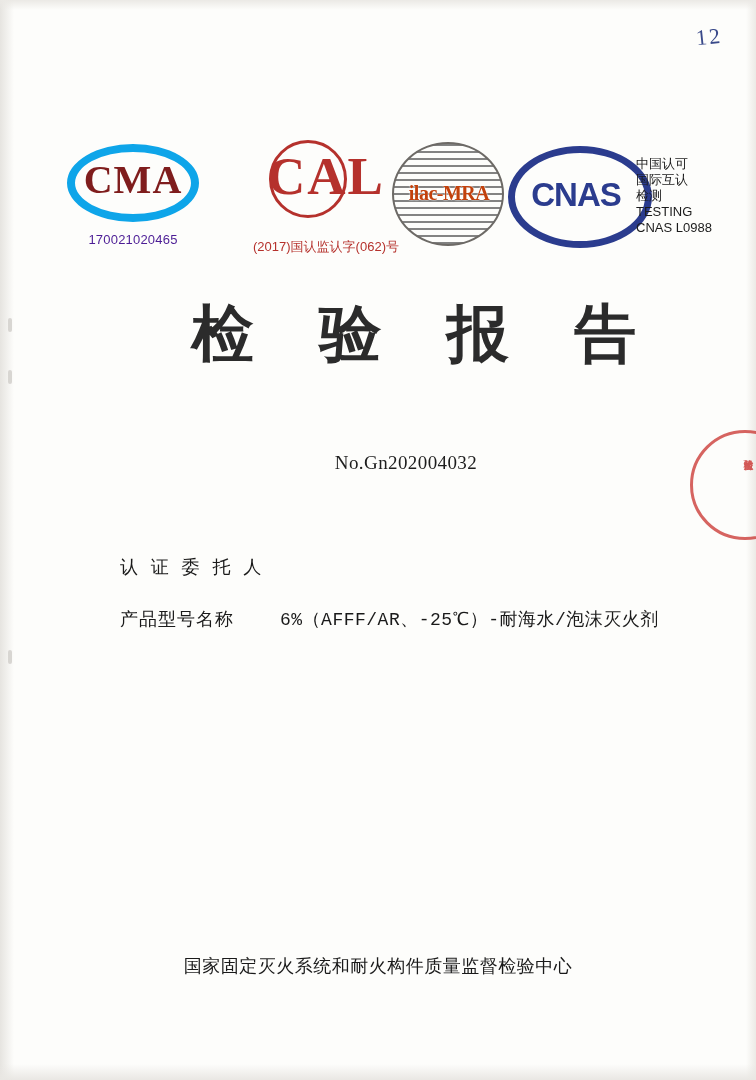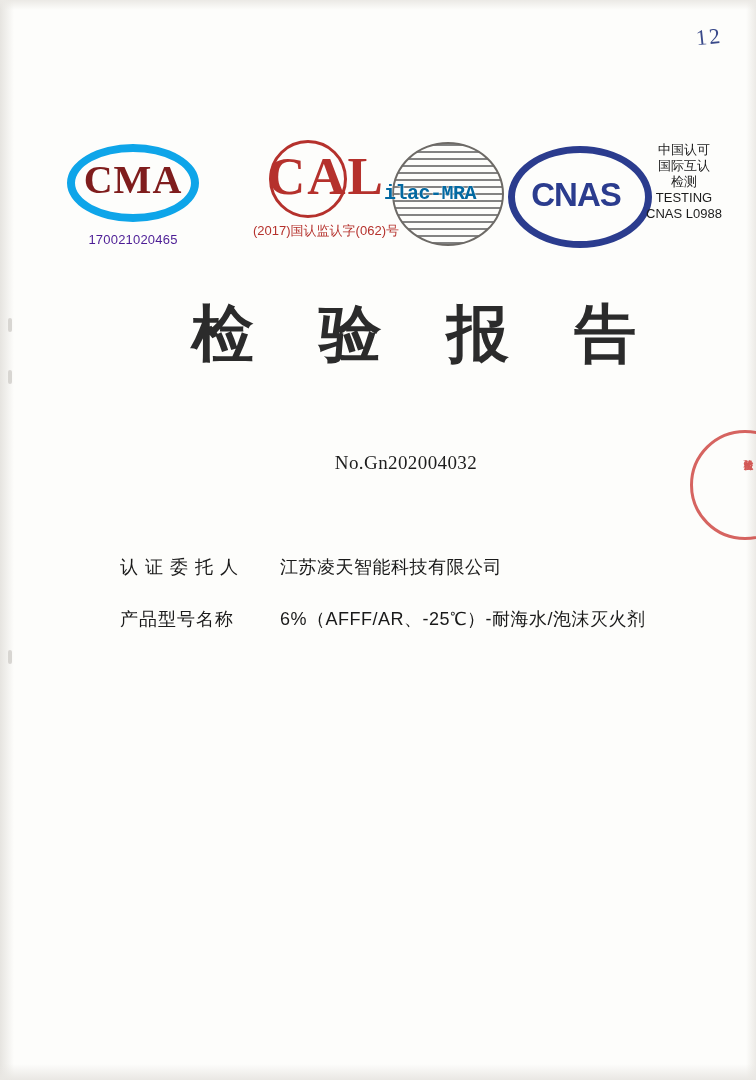--- a/index.html
+++ b/index.html
@@ -129,21 +129,21 @@
     left: 0; top: 8px;
     width: 130px;
     text-align: center;
     color: #b5312c;
     font-family: "Liberation Serif", serif;
     font-size: 53px;
     font-weight: bold;
     letter-spacing: 2px;
   }
   .cal-code {
-    margin-top: 6px;
+    margin-top: 22px;
     color: #b5312c;
     font-size: 13px;
     letter-spacing: 0px;
     font-family: "Liberation Sans", sans-serif;
   }
 
   
   .ilac {
     position: absolute;
     left: 338px;
@@ -162,25 +162,25 @@
         to bottom,
         rgba(90,90,90,0.75) 0px,
         rgba(90,90,90,0.75) 2px,
         rgba(255,255,255,0) 2px,
         rgba(255,255,255,0) 7px);
   }
   .ilac-text {
     position: absolute;
     left: 0; top: 40px;
     width: 130px;
-    text-align: left;
-    font-family: Liberation Mono, monospace;
+    text-align: center;
+    font-family: Liberation Serif, serif;
     font-weight: bold;
     font-size: 20px;
-    color: #0369a1;
+    color: #c2410c;
     letter-spacing: -0.5px;
     text-shadow: 0 0 1px #fff, 0 0 2px #fff;
   }
 
   
   .cnas {
     position: absolute;
     left: 462px;
     top: 0px;
     width: 220px;
@@ -201,27 +201,26 @@
     text-align: center;
     font-family: Liberation Sans, sans-serif;
     font-weight: bold;
     font-size: 33px;
     color: #2b3c8e;
     letter-spacing: -1px;
   }
   .cnas-side {
     position: absolute;
     left: 128px;
-    top: 4px;
+    top: 18px;
     width: 96px;
     font-family: "Liberation Sans", sans-serif;
     font-size: 13px;
     color: #1c1c1c;
     line-height: 16px;
-    text-align: center;
   }
   .cnas-side .cn { color: #1b1b1b; }
 
   
   .report-title {
     position: absolute;
     top: 292px;
     left: 0;
     width: 756px;
     text-align: center;
@@ -253,21 +252,21 @@
     top: 555px;
     left: 120px;
     width: 600px;
   }
   .field-row {
     display: flex;
     align-items: baseline;
     margin-bottom: 28px;
     font-size: 18px;
     color: #1a1a1a;
-    font-family: Liberation Sans, sans-serif;
+    font-family: Liberation Mono, monospace;
   }
   .field-label {
     width: 160px;
     flex: 0 0 160px;
     letter-spacing: 1px;
     font-size: 18px;
   }
   .field-label.spread {
     display: flex;
     justify-content: space-between;
@@ -379,28 +378,28 @@
   </div>
 
   <div class="report-title">检 验 报 告</div>
 
   <div class="report-no">No.Gn202004032</div>
 
   <div class="fields">
 
     <div class="field-row">
       <div class="field-label spread">认 证 委 托 人</div>
-      <div class="field-value">江苏凌天智能科技有限公司</div>
     </div>
 
     <div class="field-row">
       <div class="field-label">产品型号名称</div>
       <div class="field-value">6%（AFFF/AR、-25℃）-耐海水/泡沫灭火剂</div>
     </div>
 
 
   </div>
 
   <div class="stamp"></div>
   <div class="stamp-text">质量监督检验</div>
 
+  <div class="footer-org">国家固定灭火系统和耐火构件质量监督检验中心</div>
 
 </div>
 
 </body></html>

